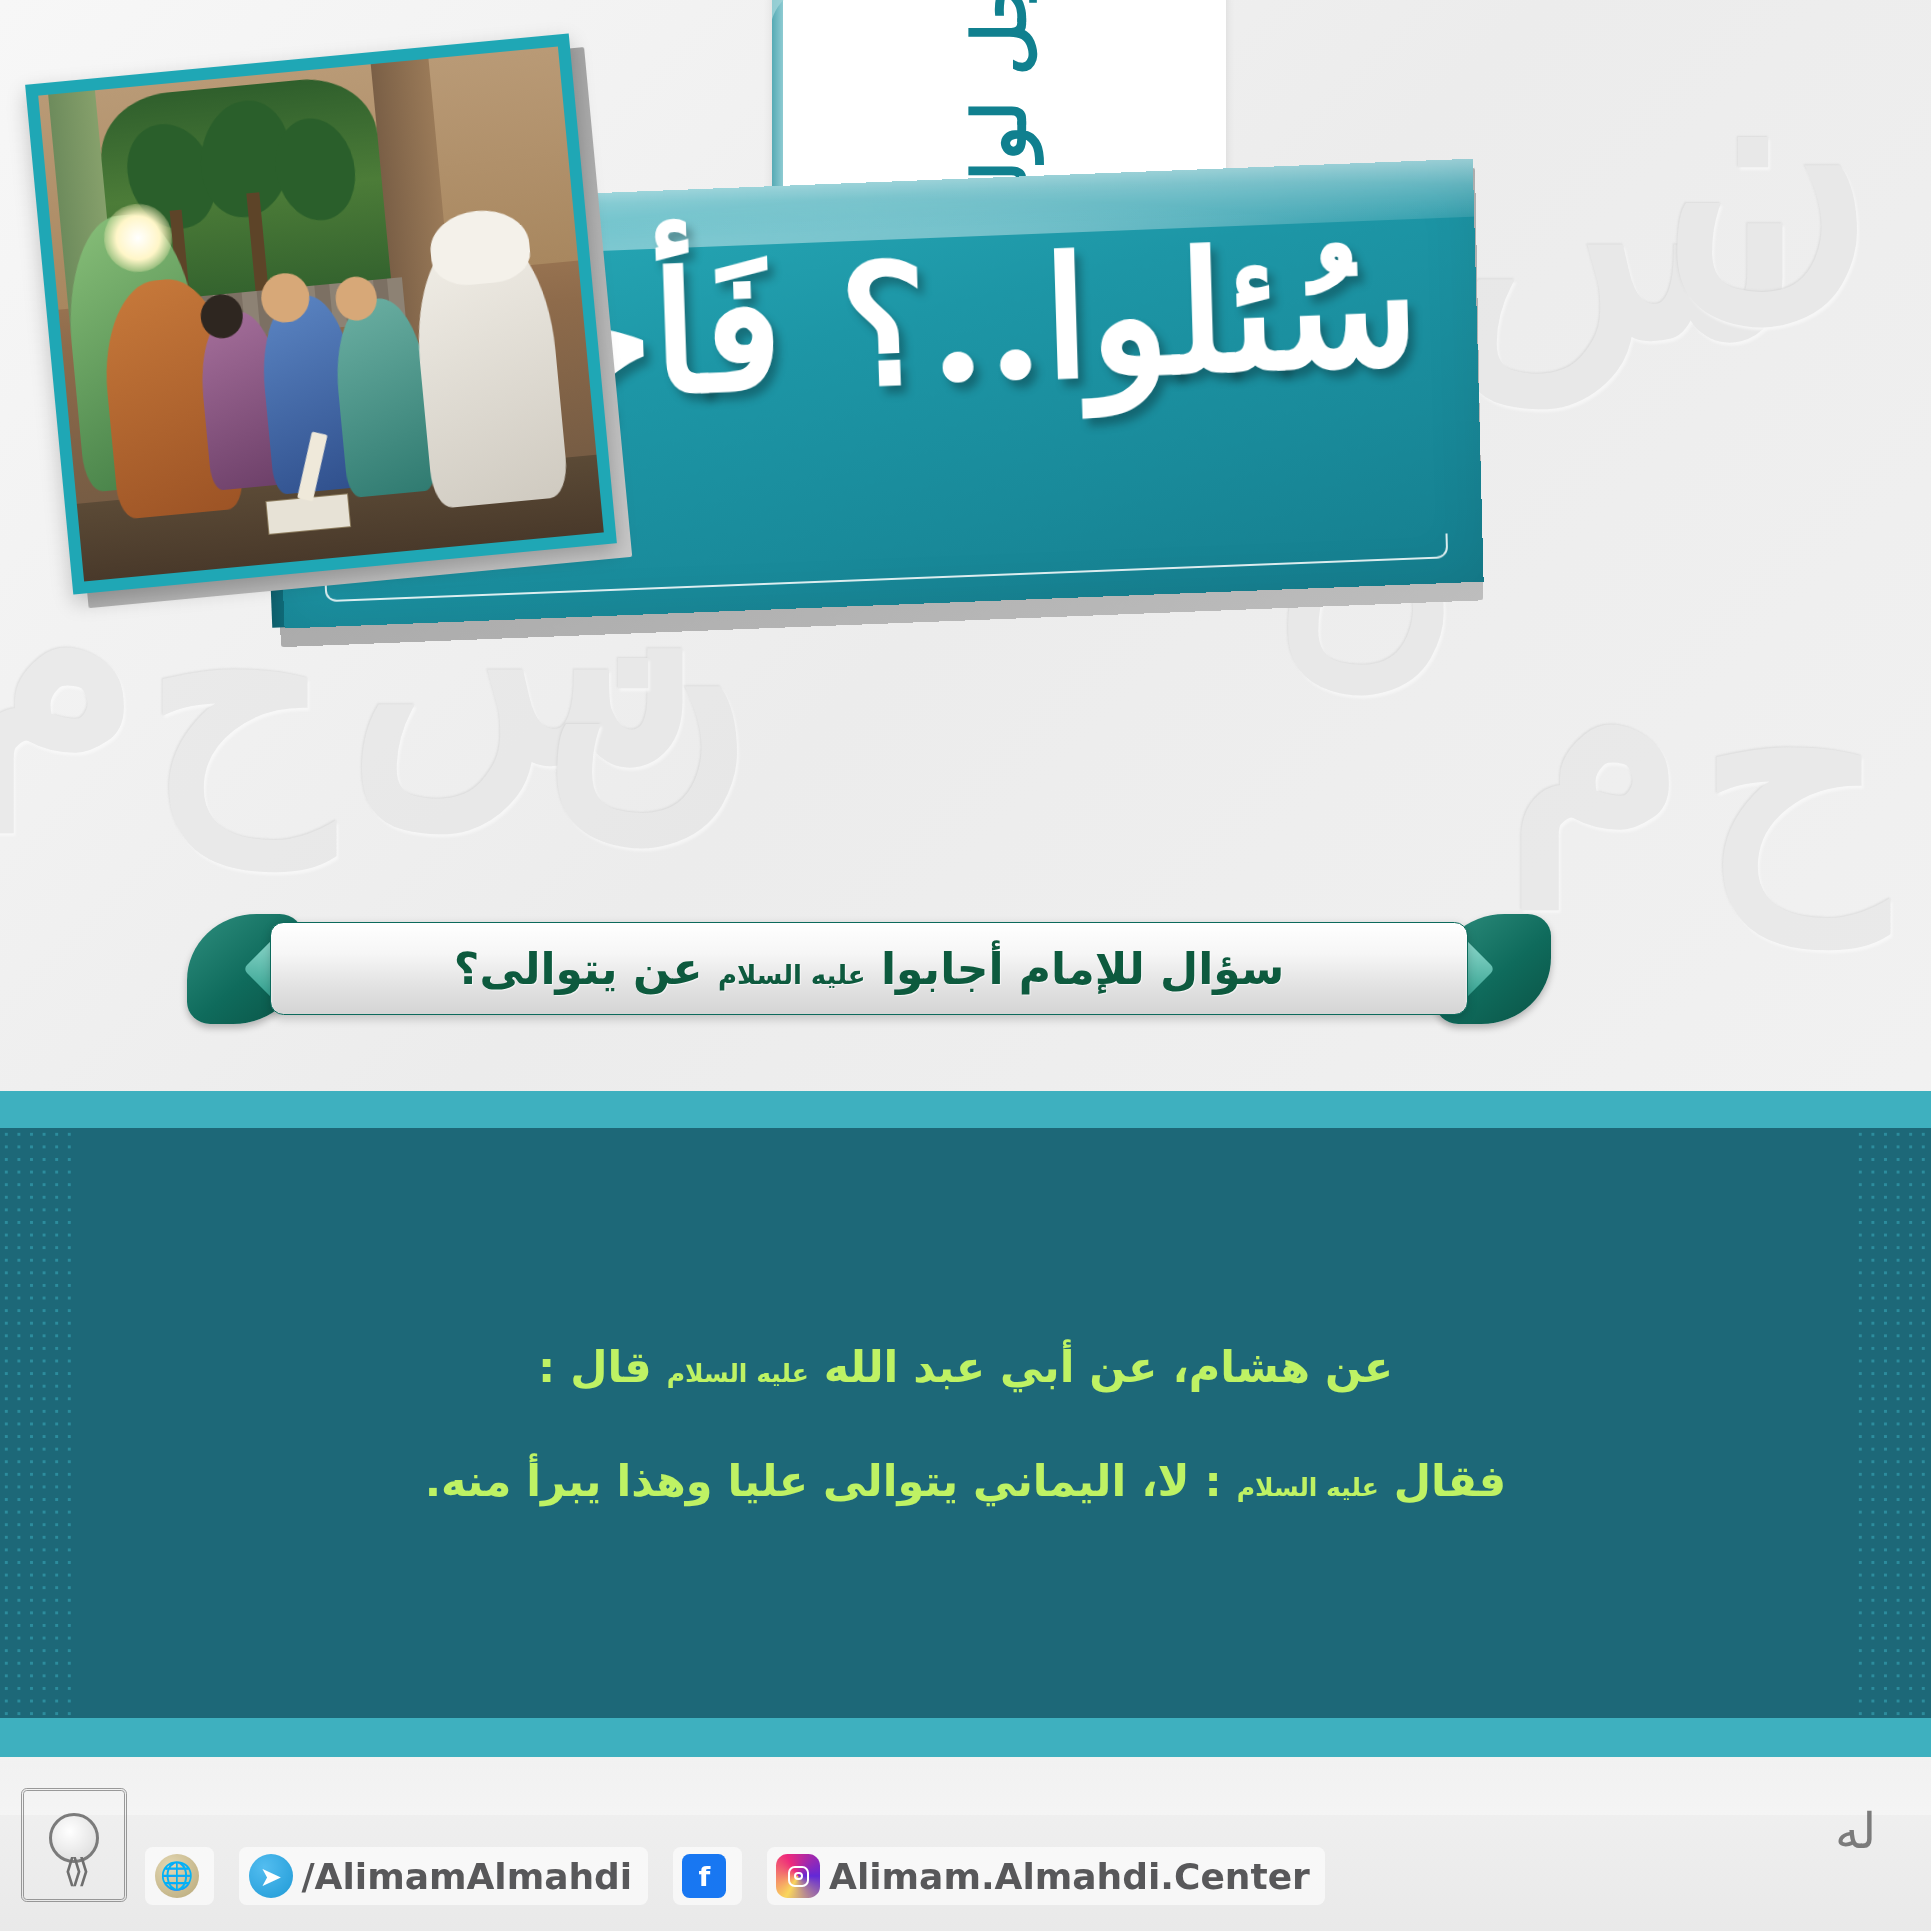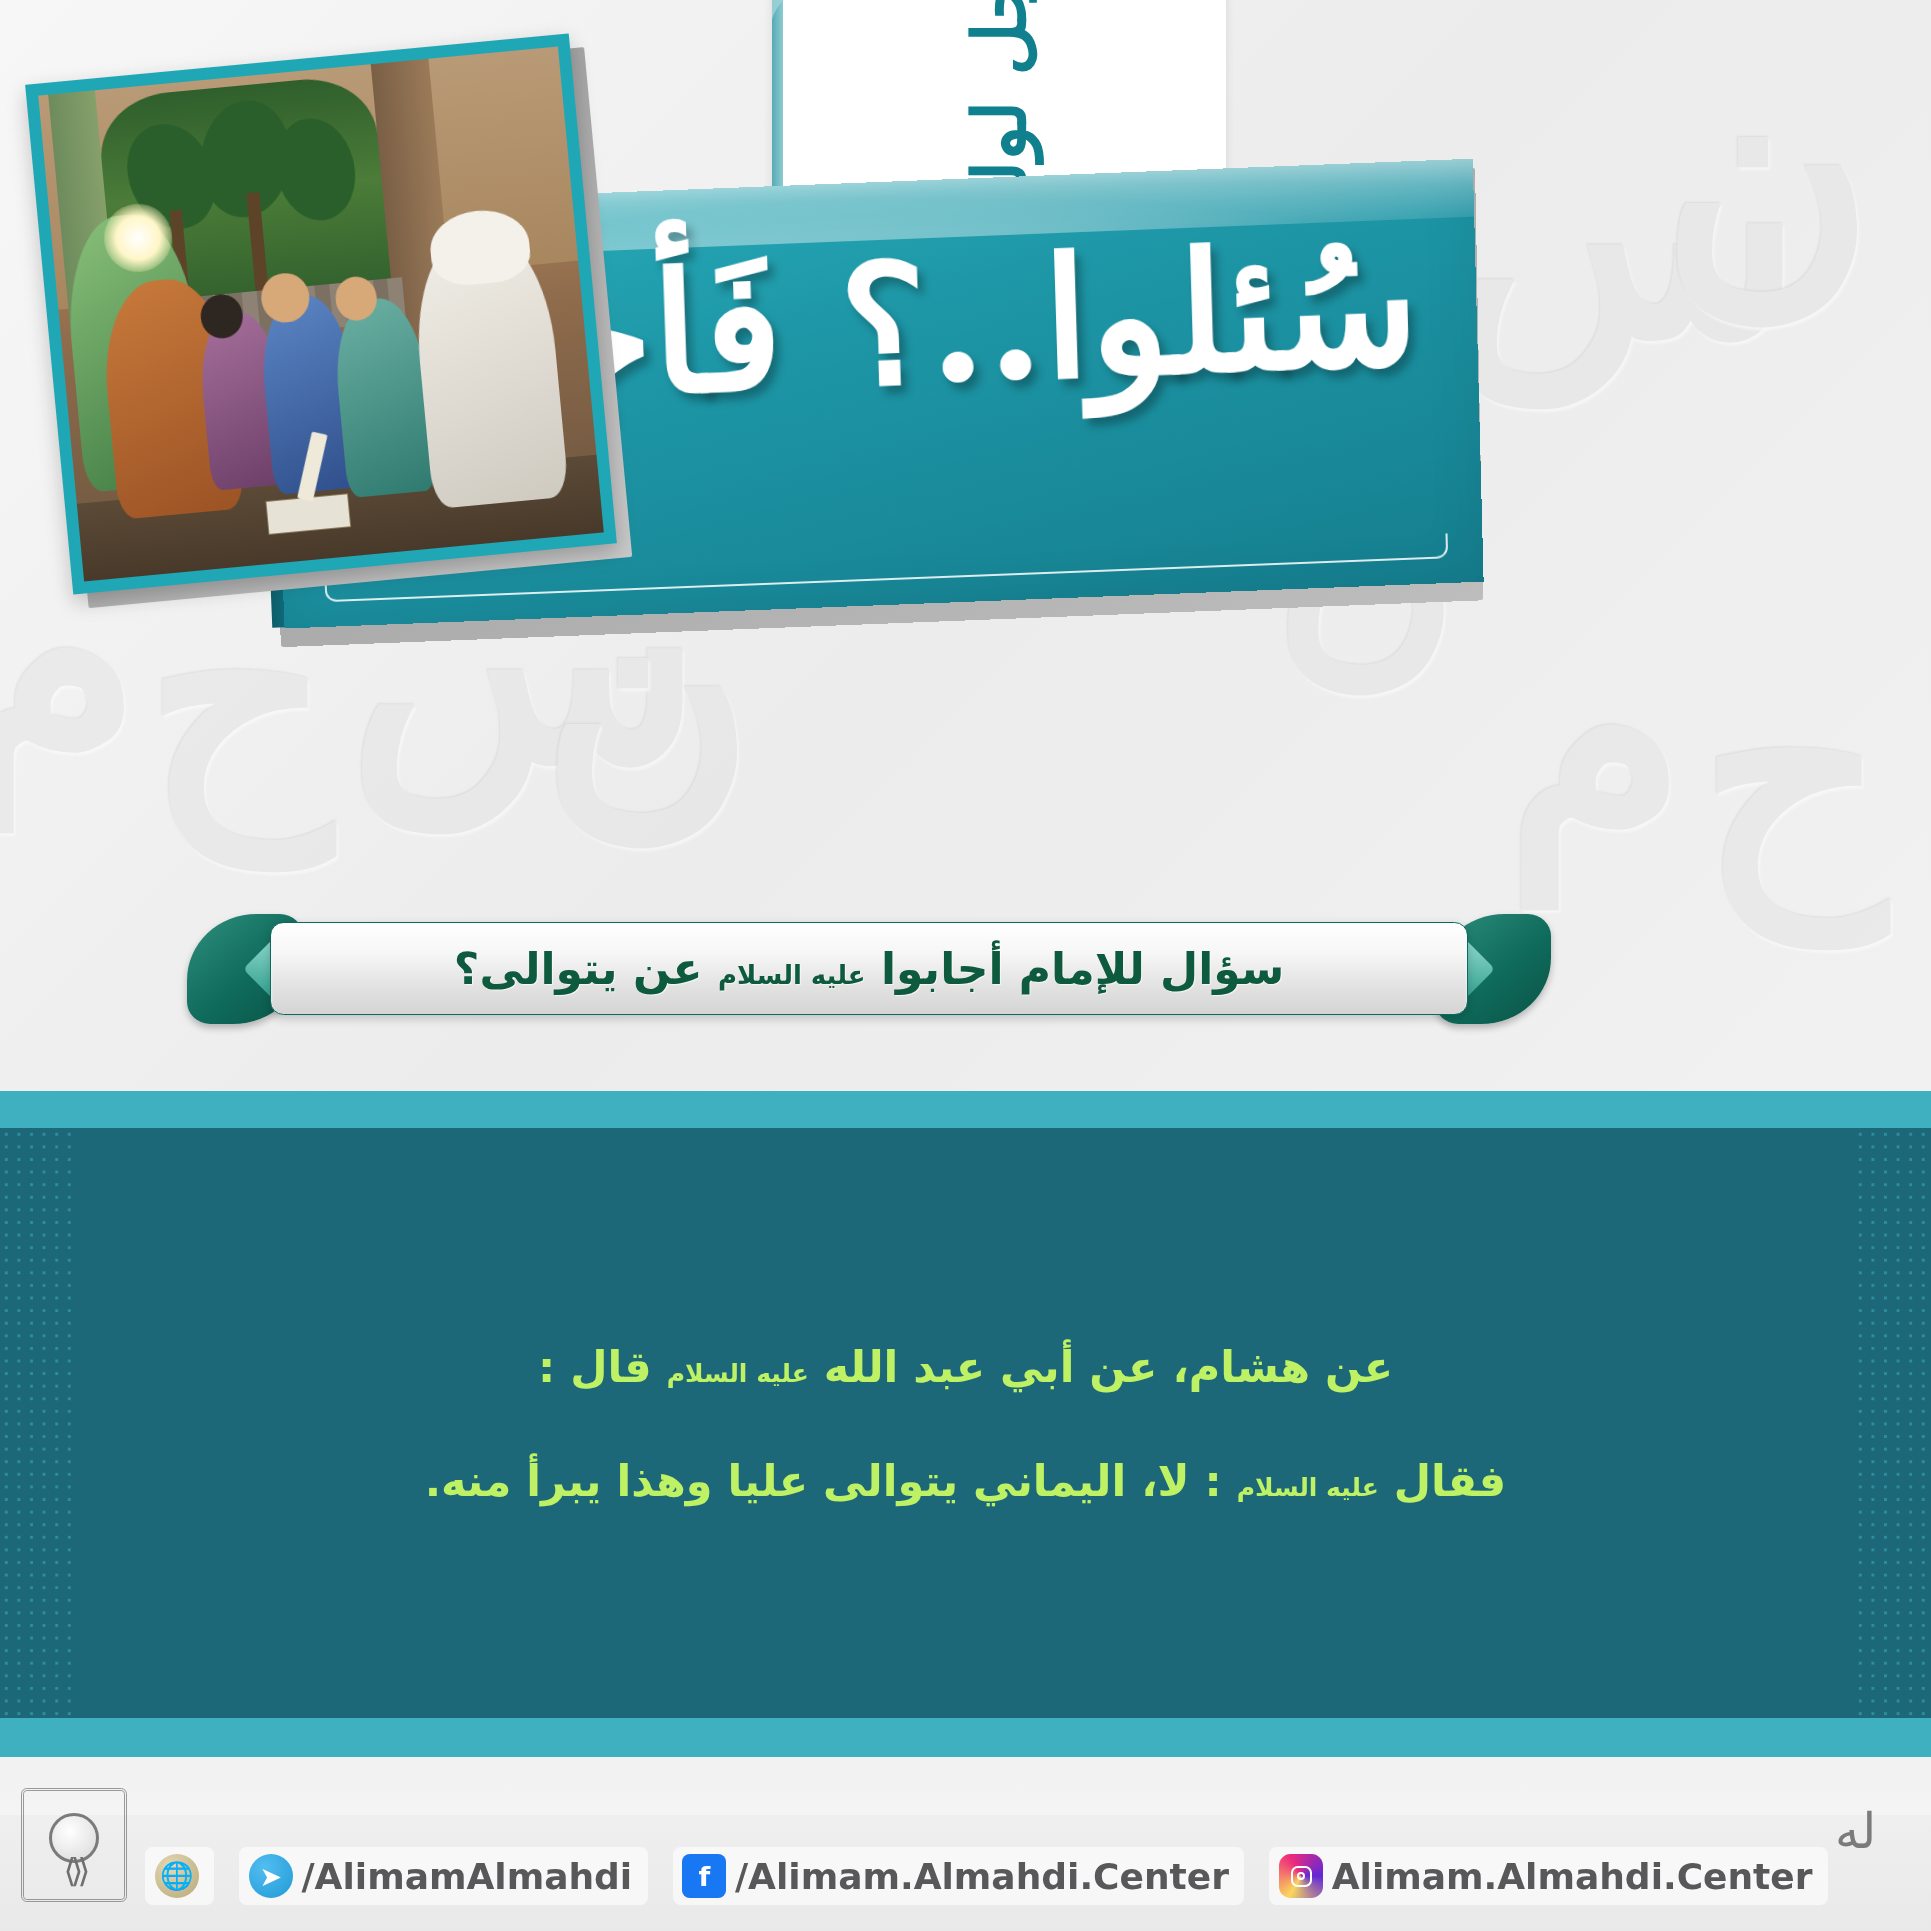--- a/index.html
+++ b/index.html
@@ -492,21 +492,20 @@
     <div id="footer-bar">
       <div class="social">
         <span class="ico globe">🌐</span>
       </div>
       <div class="social">
         <span class="ico telegram">➤</span>
         <span class="label">/AlimamAlmahdi</span>
       </div>
       <div class="social">
         <span class="ico facebook">f</span>
-        <span class="label">/Alimam.Almahdi.Center</span>
       </div>
       <div class="social">
         <span class="ico instagram">
           <span class="ring">
               <i></i>
             </span>
         </span>
         <span class="label">Alimam.Almahdi.Center</span>
       </div>
     </div>

